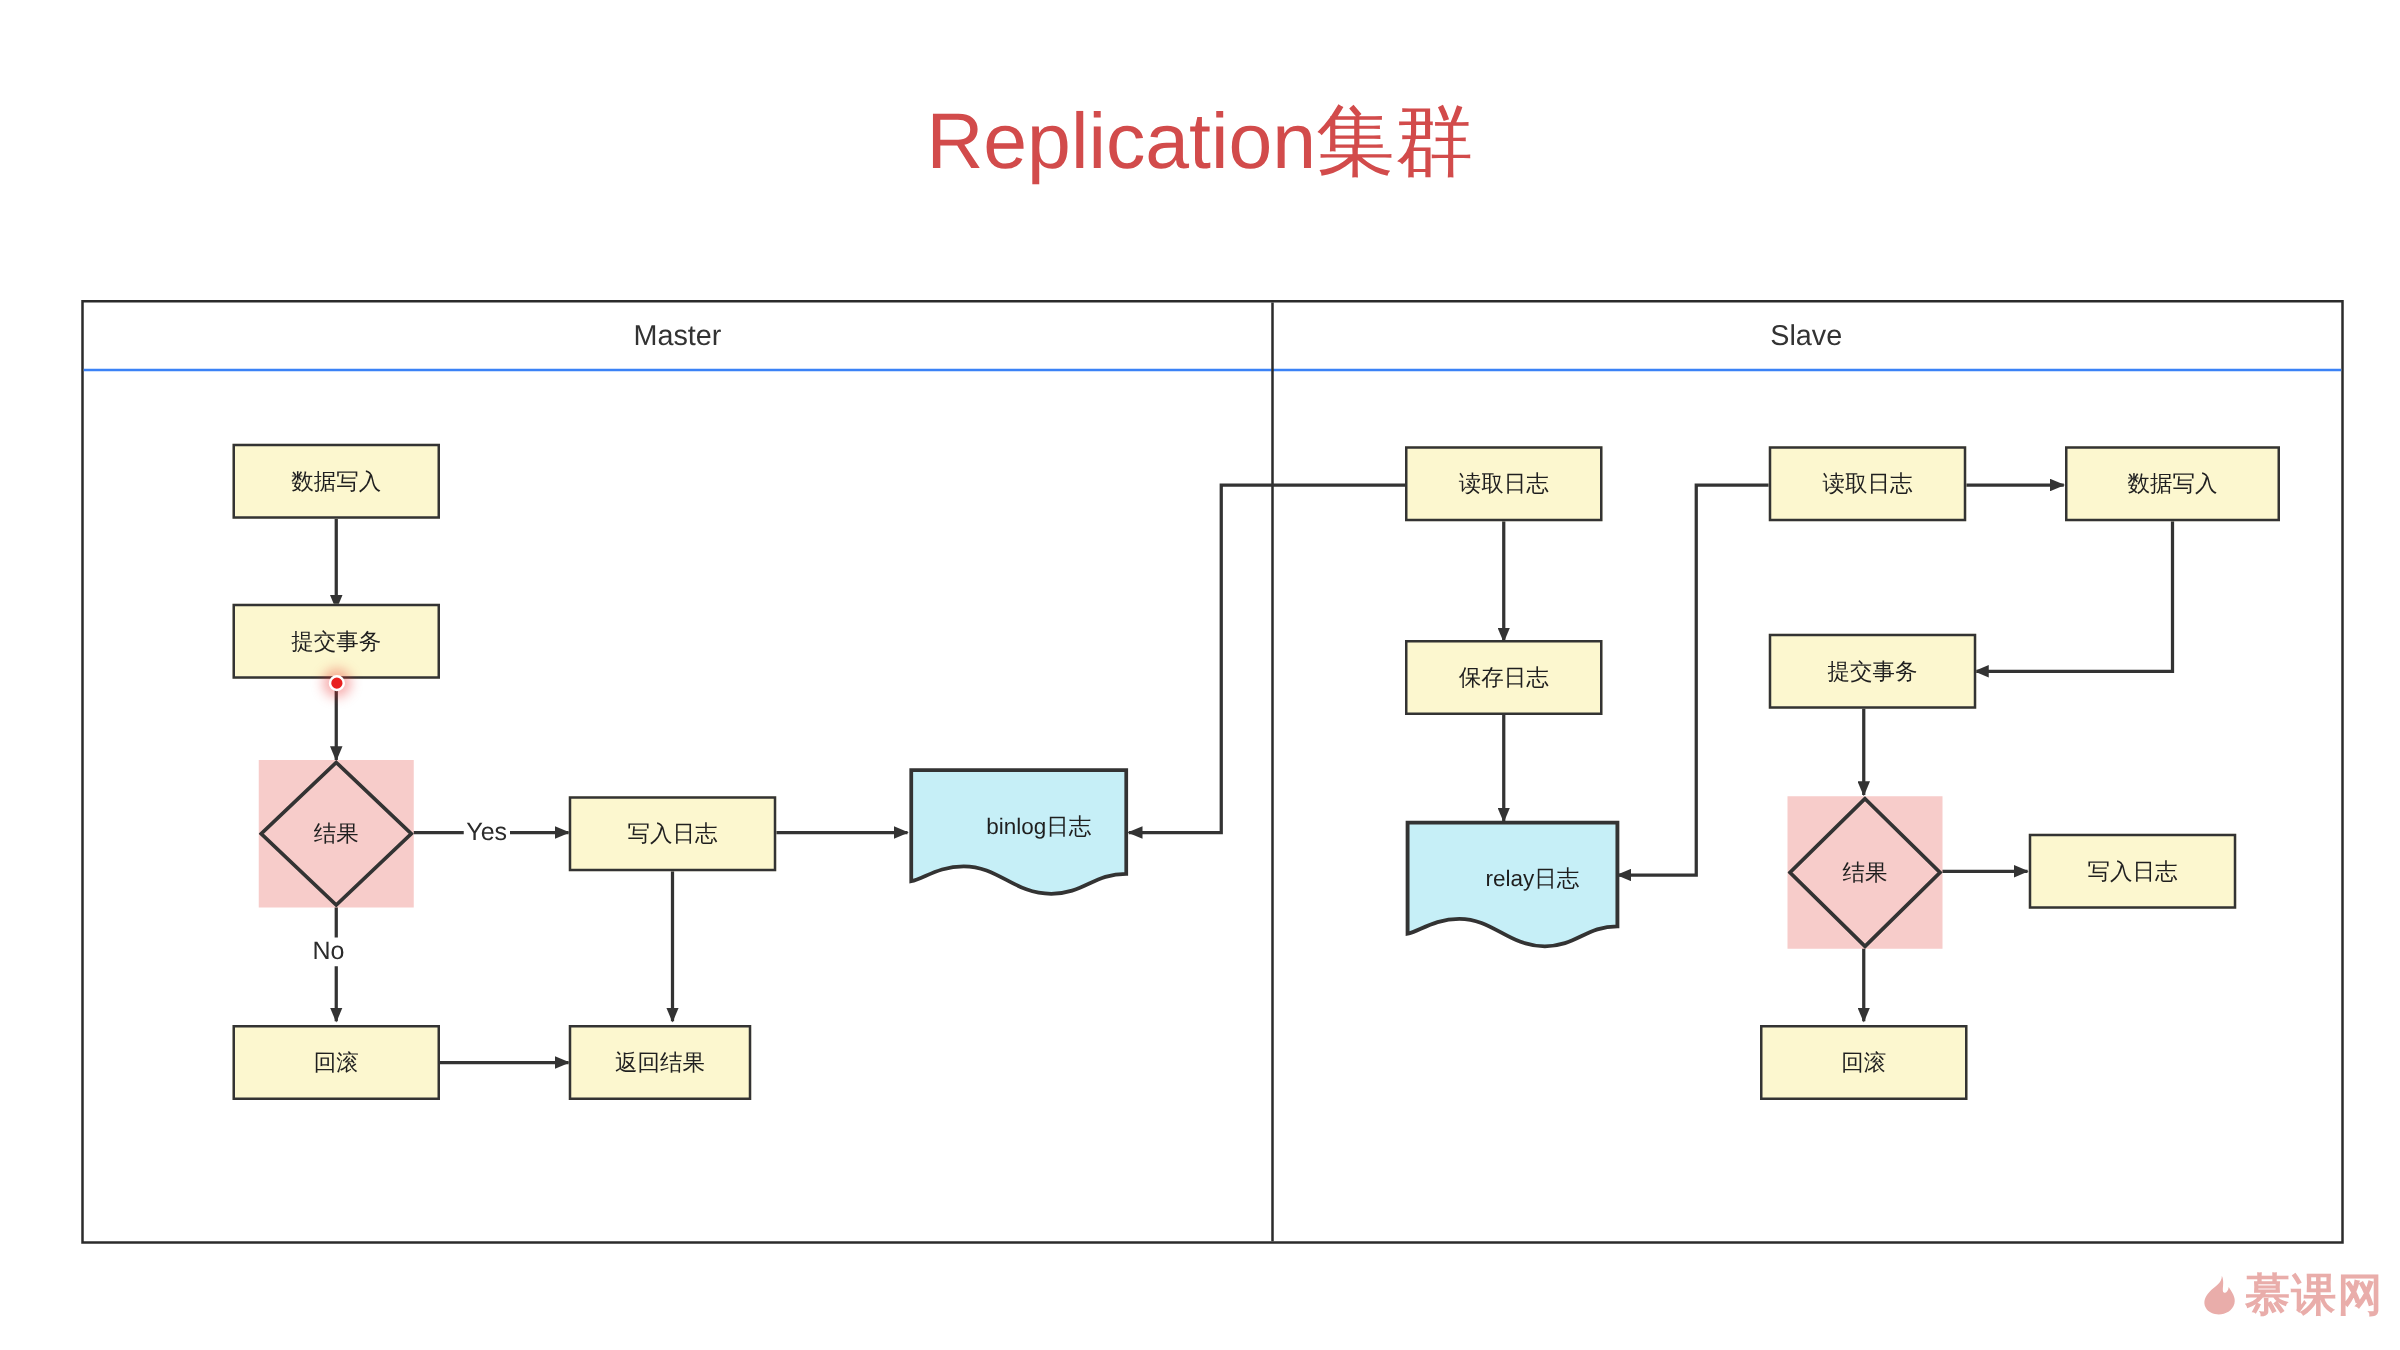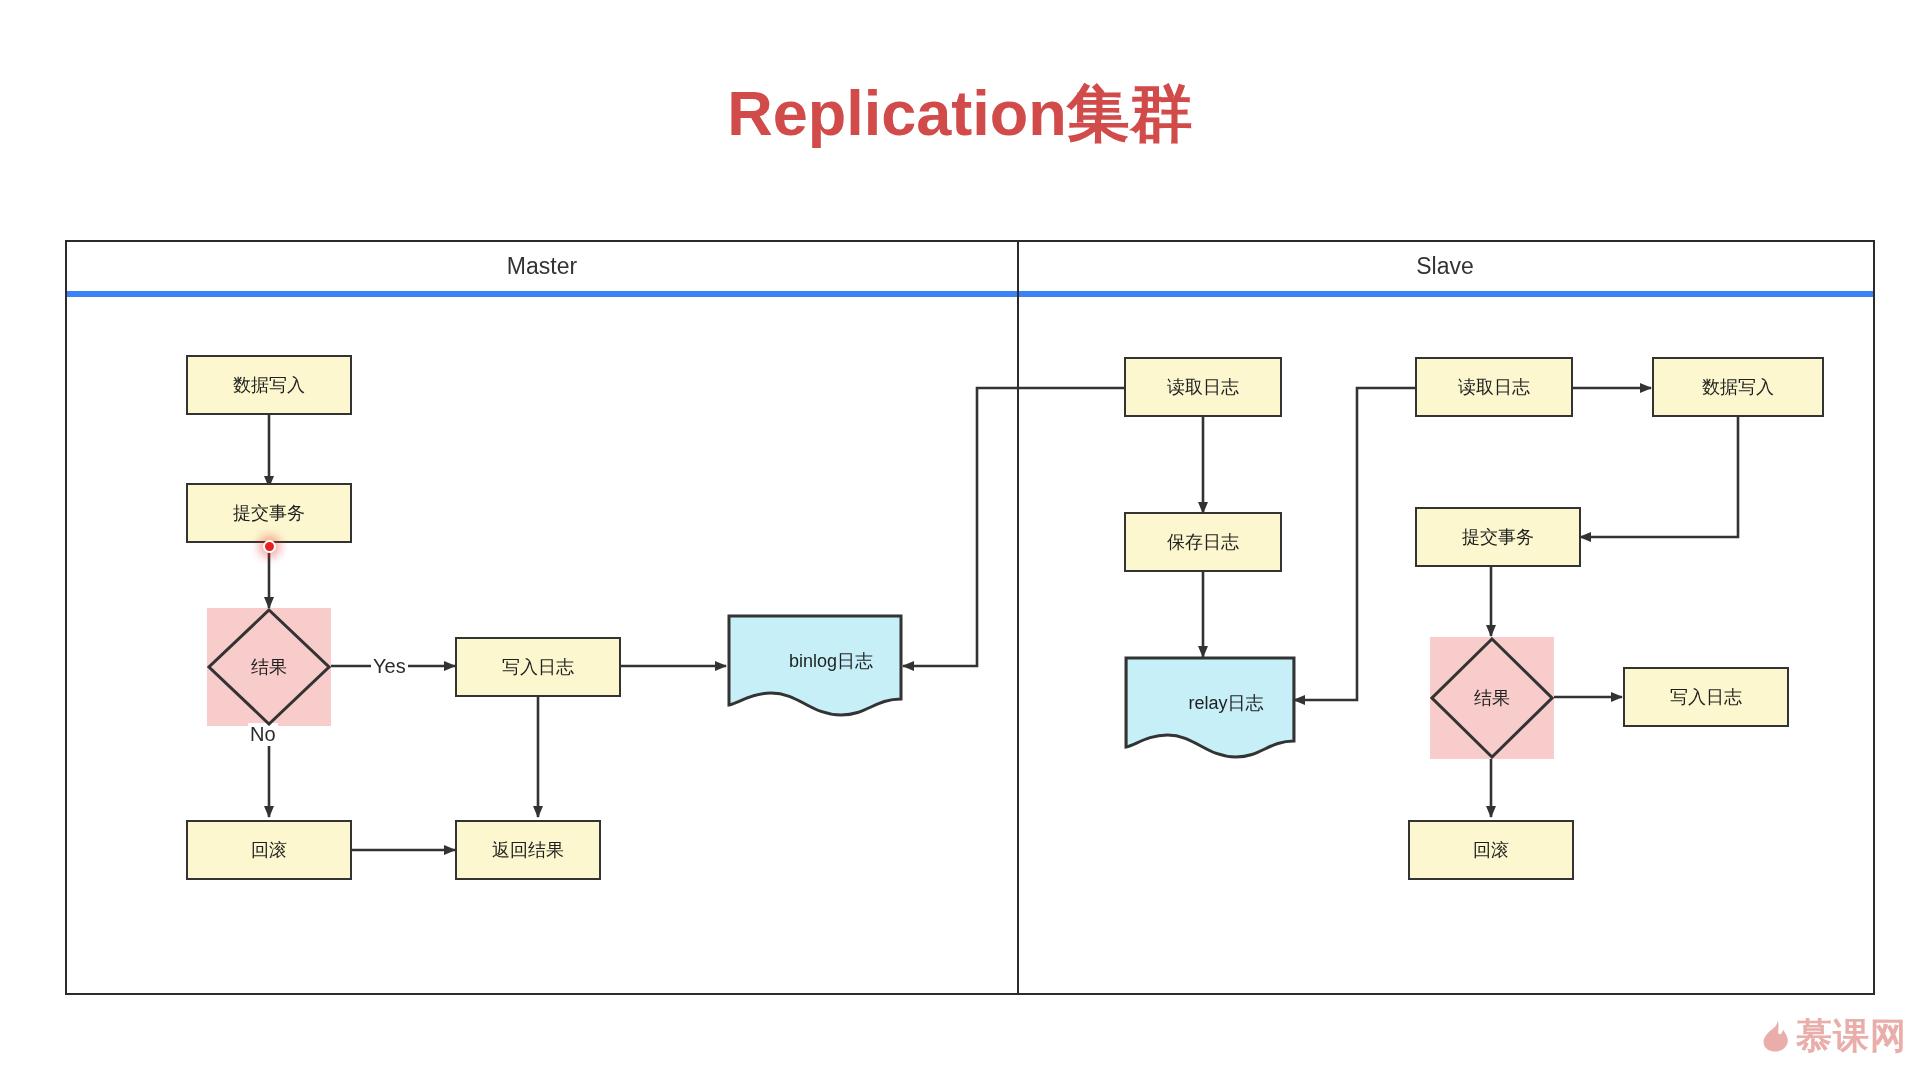--- a/index.html
+++ b/index.html
@@ -8,39 +8,39 @@
     background:#ffffff;
     font-family:"Liberation Sans","DejaVu Sans",sans-serif;
     overflow:hidden;position:relative;
   }
   #stage{position:absolute;left:0;top:0;width:1920px;height:1080px;}
 
   
   #title{
     position:absolute;left:0;top:82px;width:1920px;
     text-align:center;
-    font-size:63px;font-weight:bold;
+    font-size:63px;font-weight:normal;
     color:#d24b4b;
     letter-spacing:0px;
     line-height:1;
     white-space:nowrap;
   }
 
   
   #frame{
     position:absolute;left:65px;top:240px;
     width:1810px;height:755px;
     border:2px solid #2b2b2b;
     box-sizing:border-box;
     background:#ffffff;
   }
   .lane-header{
     position:absolute;top:0;height:55px;
     box-sizing:border-box;
-    border-bottom:6px solid #3b82f6;
+    border-bottom:2px solid #3b82f6;
     display:flex;align-items:center;justify-content:center;
     font-size:23px;color:#333333;
   }
   #lane-head-master{left:0;width:950px;}
   #lane-head-slave{left:950px;width:856px;}
   #lane-divider{
     position:absolute;left:950px;top:0;width:2px;height:751px;
     background:#2b2b2b;
   }
 
@@ -189,21 +189,21 @@
 
   <div class="node proc" style="left:186px;top:820px;width:166px;height:60px;">
     <span>回滚</span>
   </div>
 
   <div class="node proc" style="left:455px;top:820px;width:146px;height:60px;">
     <span>返回结果</span>
   </div>
 
   <span class="edge-label" style="left:371px;top:655px;">Yes</span>
-  <span class="edge-label" style="left:248px;top:723px;">No</span>
+  <span class="edge-label" style="left:248px;top:750px;">No</span>
 
   <div class="node proc" style="left:1124px;top:357px;width:158px;height:60px;">
     <span>读取日志</span>
   </div>
 
   <div class="node proc" style="left:1124px;top:512px;width:158px;height:60px;">
     <span>保存日志</span>
   </div>
 
   <div class="node doc" style="left:1124px;top:655px;width:172px;height:105px;">

